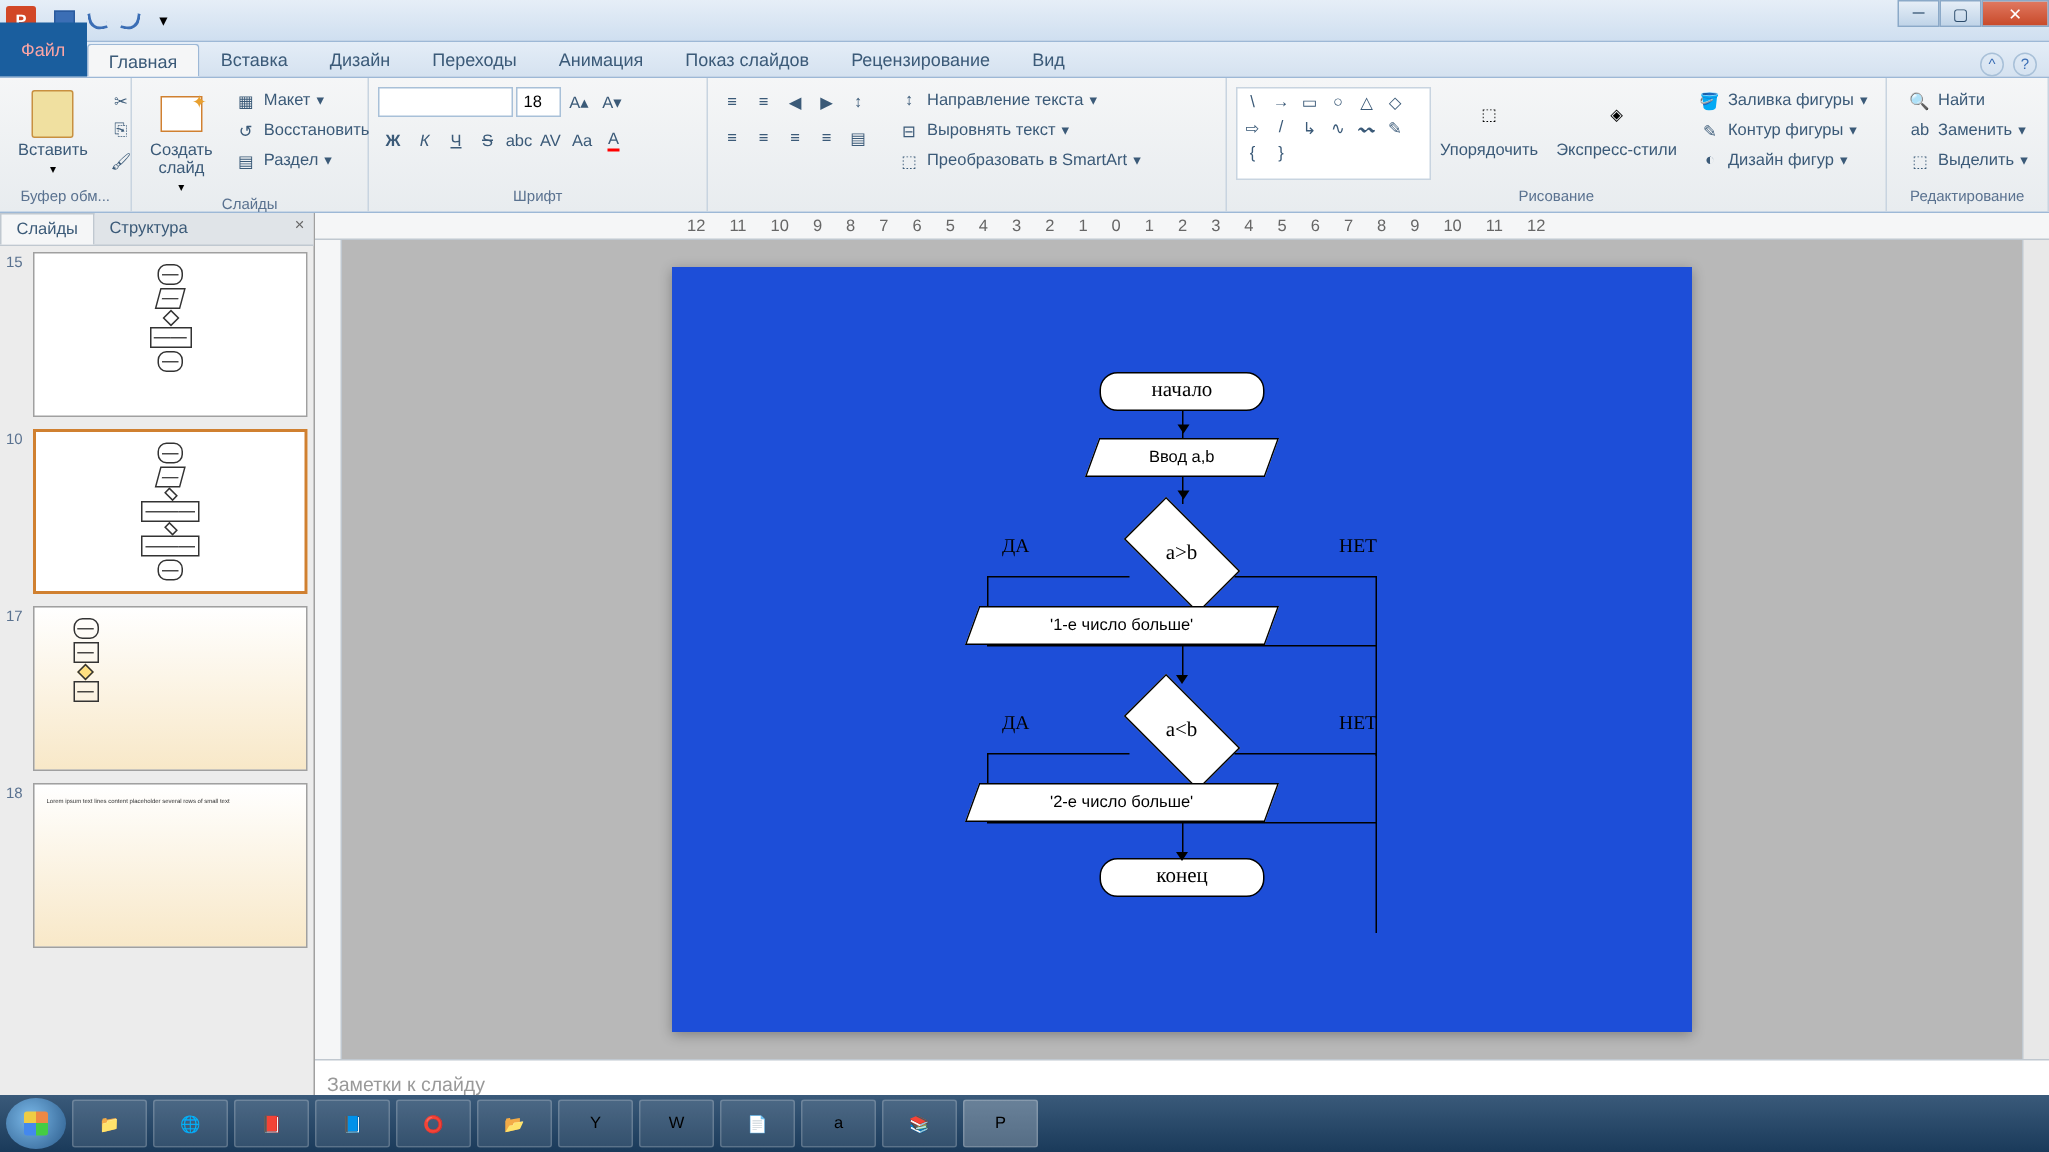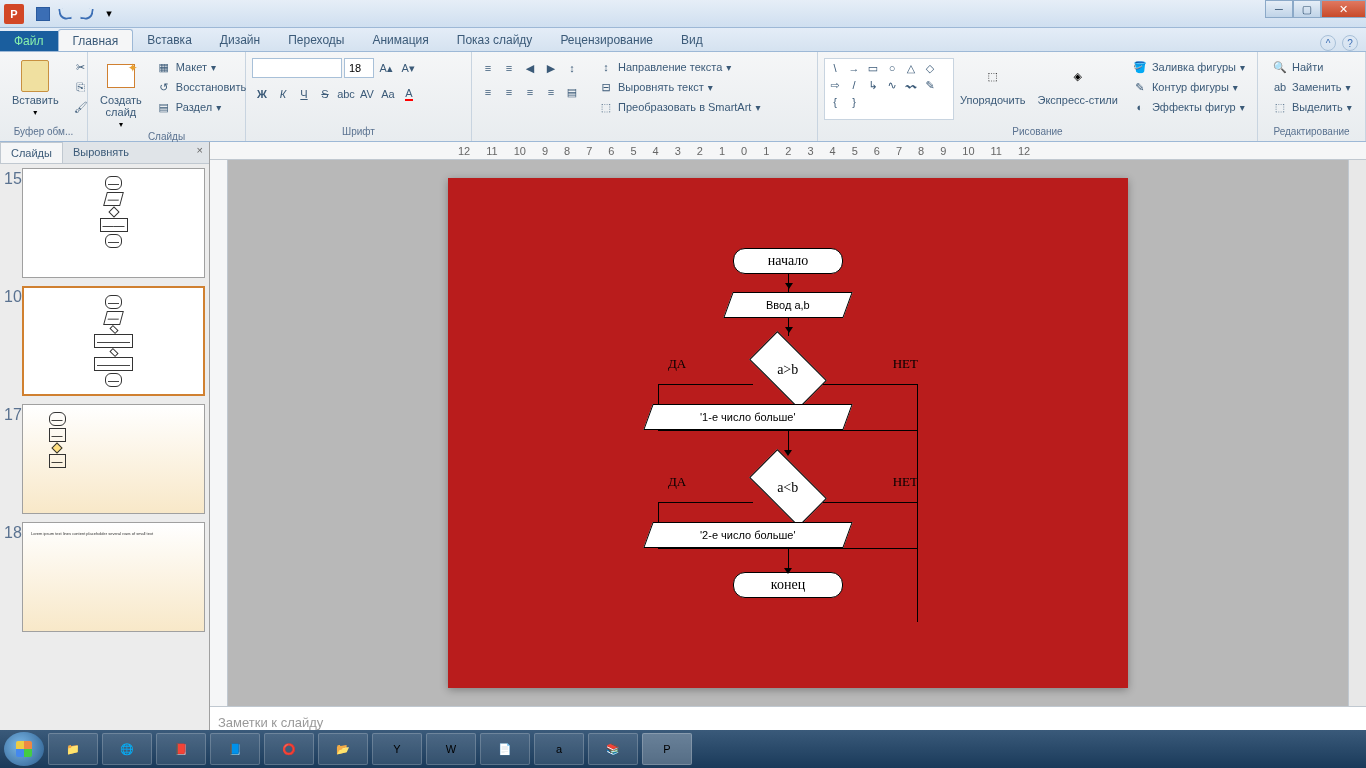--- a/index.html
+++ b/index.html
@@ -9,21 +9,21 @@
 .qat{display:flex;gap:4px;margin-left:6px;}
 .qat-btn{width:18px;height:18px;display:flex;align-items:center;justify-content:center;cursor:pointer;}
 .save-icon{width:14px;height:14px;background:#3b6eb5;border:1px solid #2a5a9e;}
 .undo-icon,.redo-icon{width:12px;height:12px;border:2px solid #3b6eb5;border-top:none;border-right:none;border-radius:0 0 0 8px;transform:rotate(-10deg);}
 .redo-icon{transform:scaleX(-1) rotate(-10deg);}
 .title-text{position:absolute;left:50%;transform:translateX(-50%);color:#3b5a78;font-size:12px;}
 .win-controls{position:absolute;right:0;top:0;display:flex;}
 .win-btn{width:28px;height:18px;display:flex;align-items:center;justify-content:center;background:linear-gradient(#e6eef7,#c0d4e8);border:1px solid #8ba9c8;cursor:pointer;color:#2a4a6a;}
 .win-btn.close{width:45px;background:linear-gradient(#e07860,#c84a2a);color:#fff;}
 .tabs-row{height:24px;background:linear-gradient(#e4edf7,#d5e2f0);display:flex;align-items:flex-end;border-bottom:1px solid #9db8d6;position:relative;}
-.file-tab{background:#1a5e9e;color:#86efac;padding:4px 14px;height:20px;display:flex;align-items:center;cursor:pointer;font-size:12px;}
+.file-tab{background:#1a5e9e;color:#fca5a5;padding:4px 14px;height:36px;display:flex;align-items:center;cursor:pointer;font-size:12px;}
 .ribbon-tab{padding:4px 14px;cursor:pointer;height:22px;display:flex;align-items:center;color:#3b5a78;font-size:12px;}
 .ribbon-tab.active{background:#f5f6f7;border:1px solid #9db8d6;border-bottom:none;border-radius:3px 3px 0 0;}
 .help-icons{position:absolute;right:8px;display:flex;gap:6px;}
 .help-icons span{width:16px;height:16px;display:flex;align-items:center;justify-content:center;color:#3b6eb5;cursor:pointer;border:1px solid #a8c0d8;border-radius:50%;font-size:10px;}
 .ribbon{height:90px;background:linear-gradient(#f5f6f7,#e8ecef);display:flex;border-bottom:1px solid #9db8d6;}
 .ribbon-group{border-right:1px solid #c8d4e0;padding:2px 6px;display:flex;flex-direction:column;justify-content:space-between;}
 .group-label{text-align:center;color:#5a7290;font-size:10px;padding-bottom:2px;}
 .group-content{flex:1;display:flex;align-items:flex-start;padding-top:4px;}
 .big-btn{display:flex;flex-direction:column;align-items:center;padding:2px 6px;cursor:pointer;gap:2px;}
 .big-btn .icon{width:32px;height:32px;display:flex;align-items:center;justify-content:center;}
@@ -40,32 +40,32 @@
 .shape-gallery{width:130px;height:62px;border:1px solid #c8d4e0;background:#fff;display:flex;flex-wrap:wrap;padding:2px;gap:3px;align-content:flex-start;}
 .shape-item{width:16px;height:14px;display:flex;align-items:center;justify-content:center;cursor:pointer;color:#3b5a78;}
 .workspace{position:absolute;top:142px;left:0;right:0;bottom:22px;display:flex;background:#b8b8b8;}
 .slides-panel{width:210px;background:#ececec;border-right:1px solid #a0a0a0;display:flex;flex-direction:column;}
 .panel-tabs{display:flex;background:#e0e4e8;border-bottom:1px solid #c0c8d0;}
 .panel-tab{padding:4px 10px;cursor:pointer;font-size:11px;color:#3b5a78;}
 .panel-tab.active{background:#f5f6f7;border:1px solid #c0c8d0;border-bottom:none;}
 .panel-close{margin-left:auto;padding:2px 6px;cursor:pointer;color:#666;}
 .thumbs{flex:1;overflow:auto;padding:4px;}
 .thumb-row{display:flex;margin-bottom:8px;}
-.thumb-num{width:18px;font-size:16px;color:#5a7290;padding-top:2px;}
+.thumb-num{width:18px;font-size:10px;color:#5a7290;padding-top:2px;}
 .thumb{flex:1;height:110px;background:#fff;border:1px solid #a0a0a0;cursor:pointer;position:relative;}
 .thumb.active{border:2px solid #d08030;}
 .thumb-flow{position:absolute;inset:6px;display:flex;flex-direction:column;align-items:center;font-size:5px;}
 .tfb{border:1px solid #333;margin:1px 0;padding:0 2px;}
 .edit-area{flex:1;display:flex;flex-direction:column;}
 .ruler-h{height:18px;background:#f5f6f7;border-bottom:1px solid #c0c8d0;position:relative;font-size:8px;color:#666;display:flex;align-items:center;padding-left:240px;}
 .ruler-h span{margin:0 8px;}
 .canvas-wrap{flex:1;display:flex;}
 .ruler-v{width:18px;background:#f5f6f7;border-right:1px solid #c0c8d0;}
 .canvas-area{flex:1;background:#b8b8b8;display:flex;align-items:center;justify-content:center;position:relative;}
-.slide{width:680px;height:510px;background:#b91c1c;box-shadow:0 2px 8px rgba(0,0,0,0.3);position:relative;}
+.slide{width:680px;height:510px;background:#1d4ed8;box-shadow:0 2px 8px rgba(0,0,0,0.3);position:relative;}
 .flowchart{position:absolute;left:50%;top:70px;transform:translateX(-50%);width:380px;}
 .fc-box{border:1.5px solid #000;text-align:center;padding:4px 16px;font-size:14px;font-family:"Times New Roman",serif;margin:0 auto;background:#fff;}
 .fc-term{border-radius:12px;width:110px;}
 .fc-io{transform:skewX(-20deg);width:120px;}
 .fc-io span{display:inline-block;transform:skewX(20deg);}
 .fc-diamond{width:70px;height:40px;border:1.5px solid #000;transform:rotate(45deg);margin:14px auto;display:flex;align-items:center;justify-content:center;background:#fff;}
 .fc-diamond span{transform:rotate(-45deg);font-size:14px;font-family:"Times New Roman",serif;}
 .fc-proc{width:200px;position:relative;left:-40px;}
 .fc-arrow{width:0;height:18px;border-left:1.5px solid #000;margin:0 auto;position:relative;}
 .fc-arrow::after{content:"";position:absolute;bottom:-1px;left:-4px;border:4px solid transparent;border-top:6px solid #000;}
@@ -115,21 +115,21 @@
   </div>
 </div>
 
 <div class="tabs-row">
   <div class="file-tab">Файл</div>
   <div class="ribbon-tab active">Главная</div>
   <div class="ribbon-tab">Вставка</div>
   <div class="ribbon-tab">Дизайн</div>
   <div class="ribbon-tab">Переходы</div>
   <div class="ribbon-tab">Анимация</div>
-  <div class="ribbon-tab">Показ слайду</div>
+  <div class="ribbon-tab">Показ слайдов</div>
   <div class="ribbon-tab">Рецензирование</div>
   <div class="ribbon-tab">Вид</div>
   <div class="help-icons">
     <span>^</span>
     <span>?</span>
   </div>
 </div>
 
 <div class="ribbon">
   <div class="ribbon-group" style="width:88px">
@@ -258,21 +258,21 @@
         <div class="icon">⬚</div>
         <div class="label">Упорядочить</div>
       </div>
       <div class="big-btn">
         <div class="icon">◈</div>
         <div class="label">Экспресс-стили</div>
       </div>
       <div class="small-btns">
         <div class="small-btn"><span class="si">🪣</span><span>Заливка фигуры</span> ▾</div>
         <div class="small-btn" +め="shape-outline-button"><span class="si">✎</span><span>Контур фигуры</span> ▾</div>
-        <div class="small-btn"><span class="si">◐</span><span>Эффекты фигур</span> ▾</div>
+        <div class="small-btn"><span class="si">◐</span><span>Дизайн фигур</span> ▾</div>
       </div>
     </div>
     <div class="group-label">Рисование</div>
   </div>
   <div class="ribbon-group" style="flex:1">
     <div class="group-content">
       <div class="small-btns">
         <div class="small-btn">
             <span class="si">🔍</span>
             <span>Найти</span>
@@ -282,21 +282,21 @@
       </div>
     </div>
     <div class="group-label">Редактирование</div>
   </div>
 </div>
 
 <div class="workspace">
   <div class="slides-panel">
     <div class="panel-tabs">
       <div class="panel-tab active">Слайды</div>
-      <div class="panel-tab">Выровнять</div>
+      <div class="panel-tab">Структура</div>
       <div class="panel-close">×</div>
     </div>
     <div class="thumbs">
       <div class="thumb-row">
         <div class="thumb-num">15</div>
         <div class="thumb">
           <div class="thumb-flow">
               <div class="tfb" style="border-radius:6px">—</div>
               <div class="tfb" style="transform:skewX(-15deg)">—</div>
               <div class="tfb" style="transform:rotate(45deg);width:8px;height:8px"></div>

